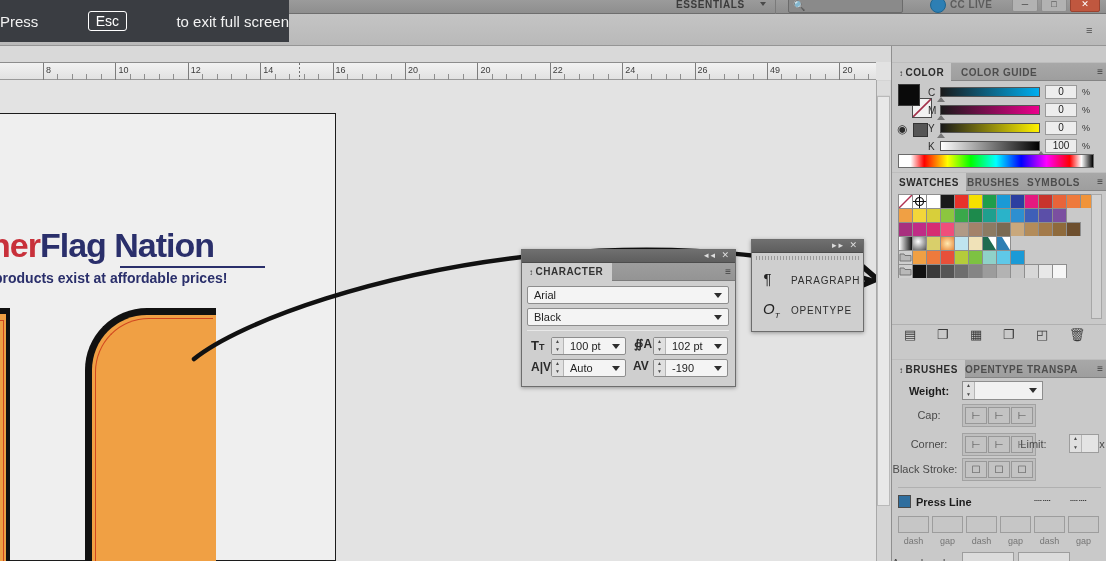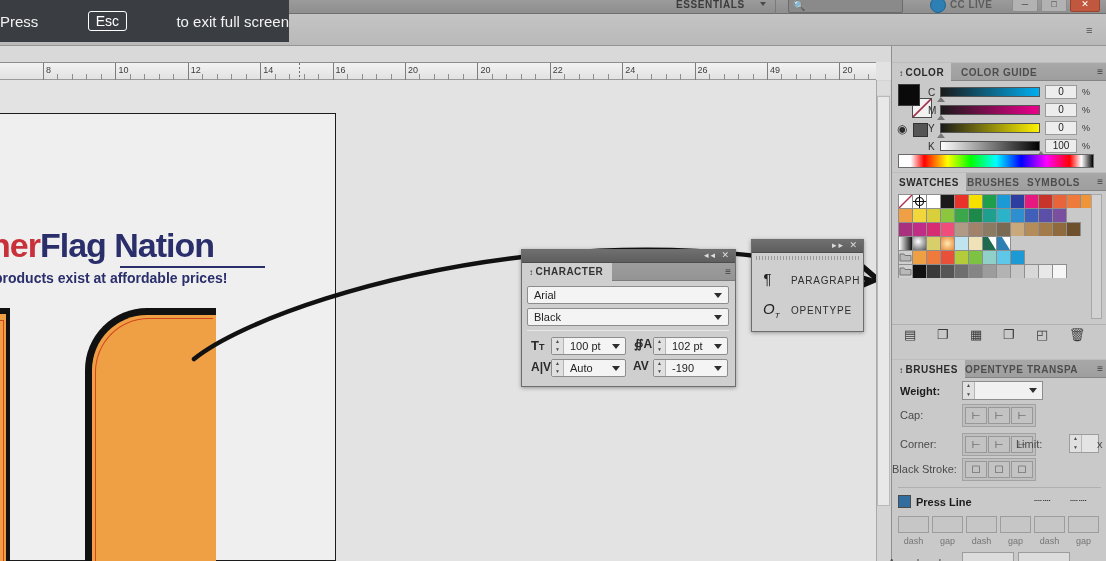--- a/index.html
+++ b/index.html
@@ -183,21 +183,21 @@
   .swcell { width:15px; height:15px; border:1px solid #8e8e8e; float:left;
      margin:0 -1px -1px 0; }
   #sw-scroll { left:199px; top:22px; width:11px; height:125px;
      background:#d2d2d2; border:1px solid #a7a7a7; }
   .swbtns { position:absolute; left:0; top:152px; width:215px; height:22px;
      border-top:1px solid #b0b0b0; }
   .swbtn { position:absolute; top:2px; font-size:13px; color:#3a3a3a; }
 
   
   #stroke-panel { top:313px; height:248px; }
-  .s-lbl { position:absolute; font-size:11px; color:#4a4a4a; text-align:left; }
+  .s-lbl { position:absolute; font-size:11px; color:#4a4a4a; text-align:center; }
   .s-lbl.strong { color:#1c1c1c; font-weight:bold; }
   .sbtn { position:absolute; width:22px; height:17px; background:#c3c3c3;
      border:1px solid #989898; font-size:10px; color:#4e4e4e; text-align:center; line-height:15px;}
   .sgroup { position:absolute; background:#bfbfbf; border:1px solid #a2a2a2; }
   .dash-in { position:absolute; width:31px; height:17px; background:#c6c6c6;
      border:1px solid #9d9d9d; }
   .dash-lbl { position:absolute; font-size:9px; color:#757575; width:31px; text-align:center; }
 </style>
 </head>
 <body>

